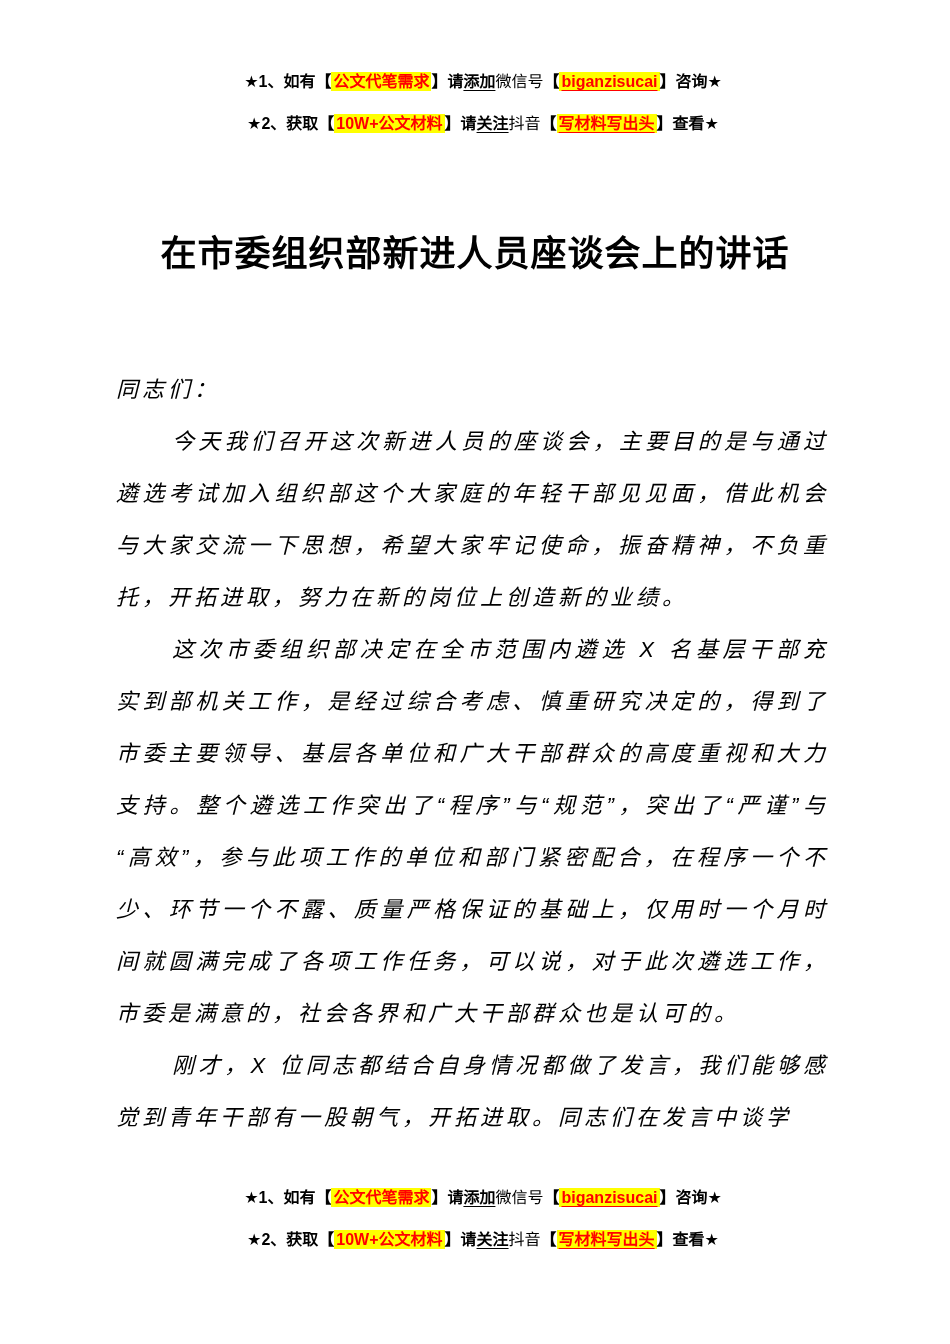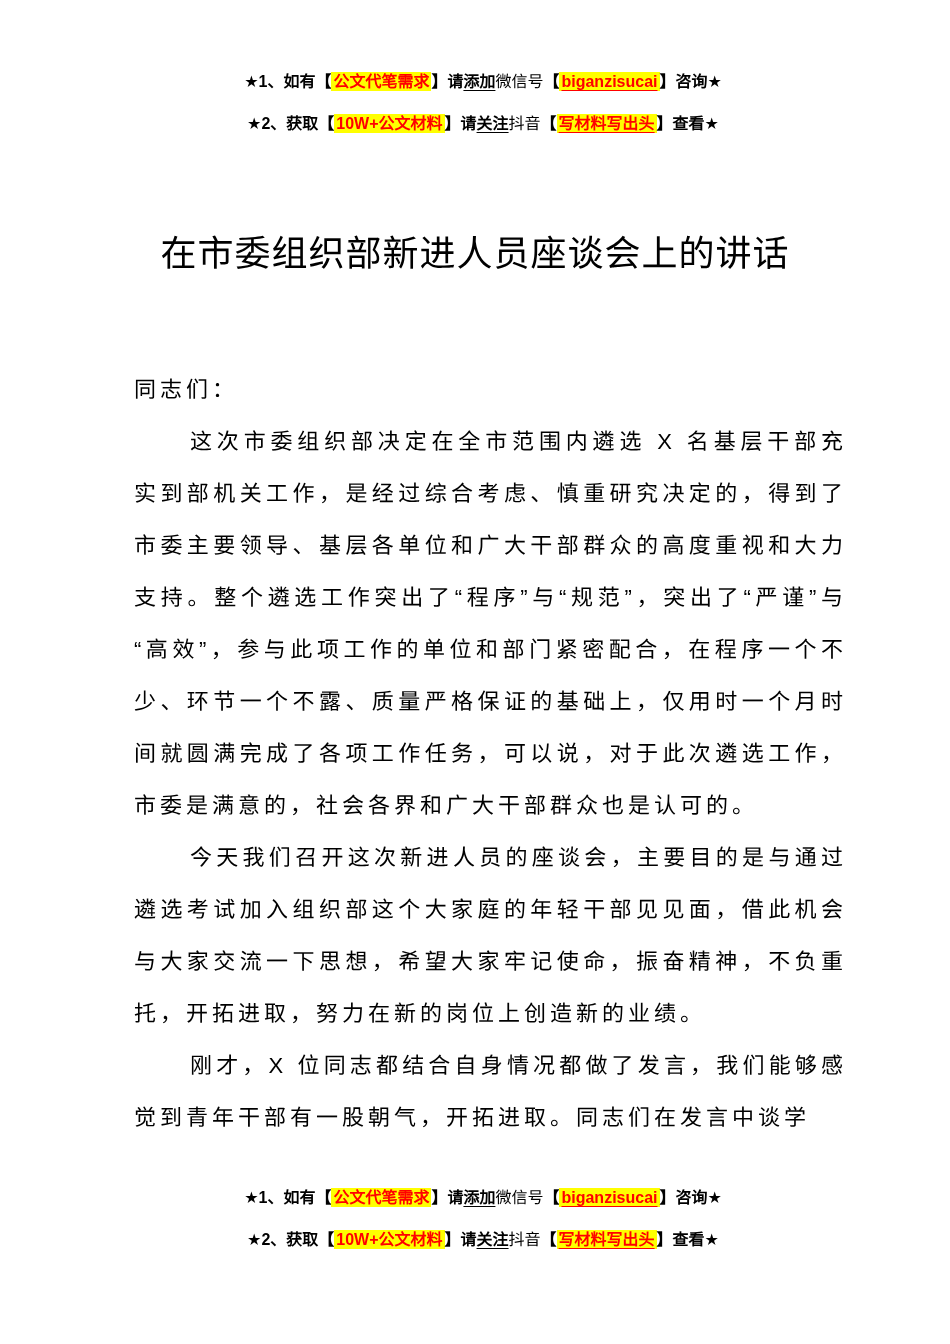--- a/index.html
+++ b/index.html
@@ -40,38 +40,39 @@
   .banner .reg { font-weight: normal; }
 
   
   .doc-title {
     position: absolute;
     top: 204px;
     left: 0;
     right: 0;
     text-align: center;
     font-size: 36px;
-    font-weight: 400;
+    font-weight: 700;
     letter-spacing: 1px;
     line-height: 52px;
   }
 
   
   .doc-body {
     position: absolute;
     top: 364px;
-    left: 134px;
+    left: 116px;
     width: 713px;
     height: 813px;
     overflow: hidden;
     font-size: 22px;
     line-height: 52px;
     letter-spacing: 4px;
     text-align: justify;
     color: #000000;
+    font-style: italic;
   }
   .doc-body p { margin: 0; }
   .salutation { text-indent: 0; }
   .para { margin-top: 14px; text-indent: 56px; }
 </style>
 </head>
 <body>
 
 <div class="page" style="background: rgb(255, 255, 255); color: rgb(0, 0, 0);">
 
@@ -81,22 +82,22 @@
     </div>
     <div class="banner-line">
       <span>★2、获取【</span><span class="hl">10W+公文材料</span><span>】请</span><span class="u">关注</span><span class="reg">抖音</span><span>【</span><span class="hl u">写材料写出头</span><span>】查看★</span>
     </div>
   </div>
 
   <h1 class="doc-title">在市委组织部新进人员座谈会上的讲话</h1>
 
   <div class="doc-body">
     <p class="salutation">同志们：</p>
+    <p class="para">今天我们召开这次新进人员的座谈会，主要目的是与通过遴选考试加入组织部这个大家庭的年轻干部见见面，借此机会与大家交流一下思想，希望大家牢记使命，振奋精神，不负重托，开拓进取，努力在新的岗位上创造新的业绩。</p>
     <p class="para">这次市委组织部决定在全市范围内遴选 X 名基层干部充实到部机关工作，是经过综合考虑、慎重研究决定的，得到了市委主要领导、基层各单位和广大干部群众的高度重视和大力支持。整个遴选工作突出了“程序”与“规范”，突出了“严谨”与“高效”，参与此项工作的单位和部门紧密配合，在程序一个不少、环节一个不露、质量严格保证的基础上，仅用时一个月时间就圆满完成了各项工作任务，可以说，对于此次遴选工作，市委是满意的，社会各界和广大干部群众也是认可的。</p>
-    <p class="para">今天我们召开这次新进人员的座谈会，主要目的是与通过遴选考试加入组织部这个大家庭的年轻干部见见面，借此机会与大家交流一下思想，希望大家牢记使命，振奋精神，不负重托，开拓进取，努力在新的岗位上创造新的业绩。</p>
     <p class="para">刚才，X 位同志都结合自身情况都做了发言，我们能够感觉到青年干部有一股朝气，开拓进取。同志们在发言中谈学</p>
   </div>
 
   <div class="banner banner-bottom">
     <div class="banner-line">
       <span>★1、如有【</span><span class="hl">公文代笔需求</span><span>】请</span><span class="u">添加</span><span class="reg">微信号</span><span>【</span><span class="hl u">biganzisucai</span><span>】咨询★</span>
     </div>
     <div class="banner-line">
       <span>★2、获取【</span><span class="hl">10W+公文材料</span><span>】请</span><span class="u">关注</span><span class="reg">抖音</span><span>【</span><span class="hl u">写材料写出头</span><span>】查看★</span>
     </div>

